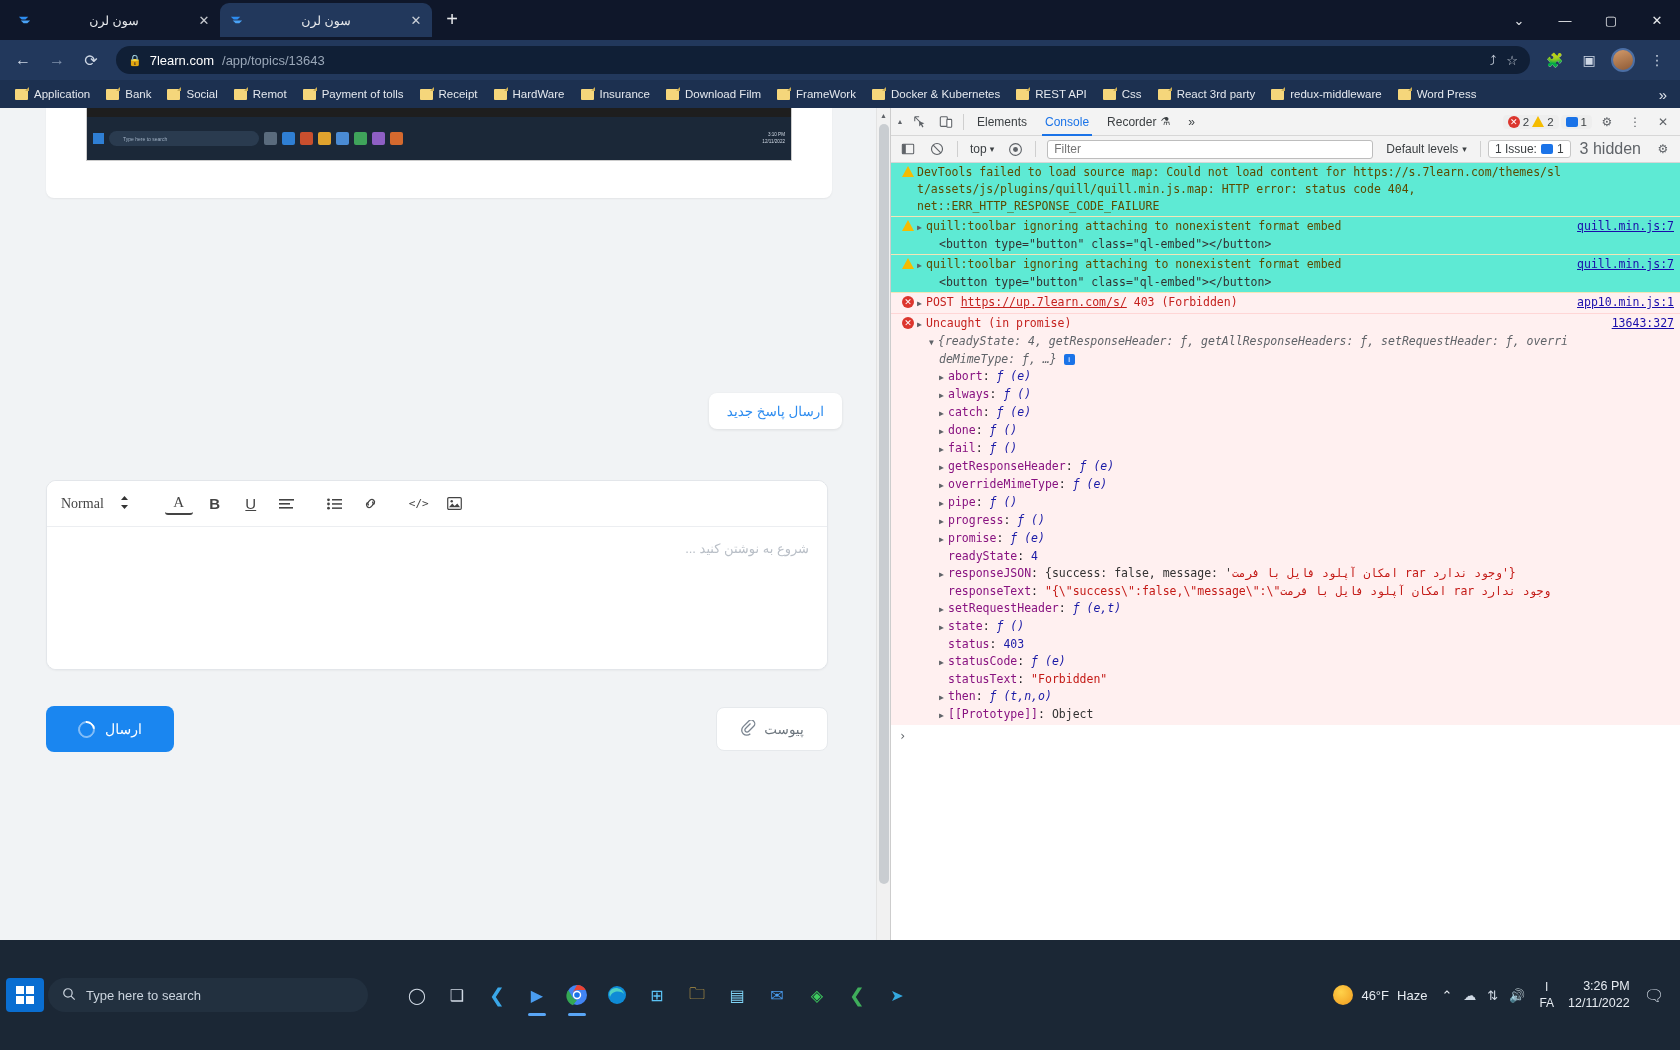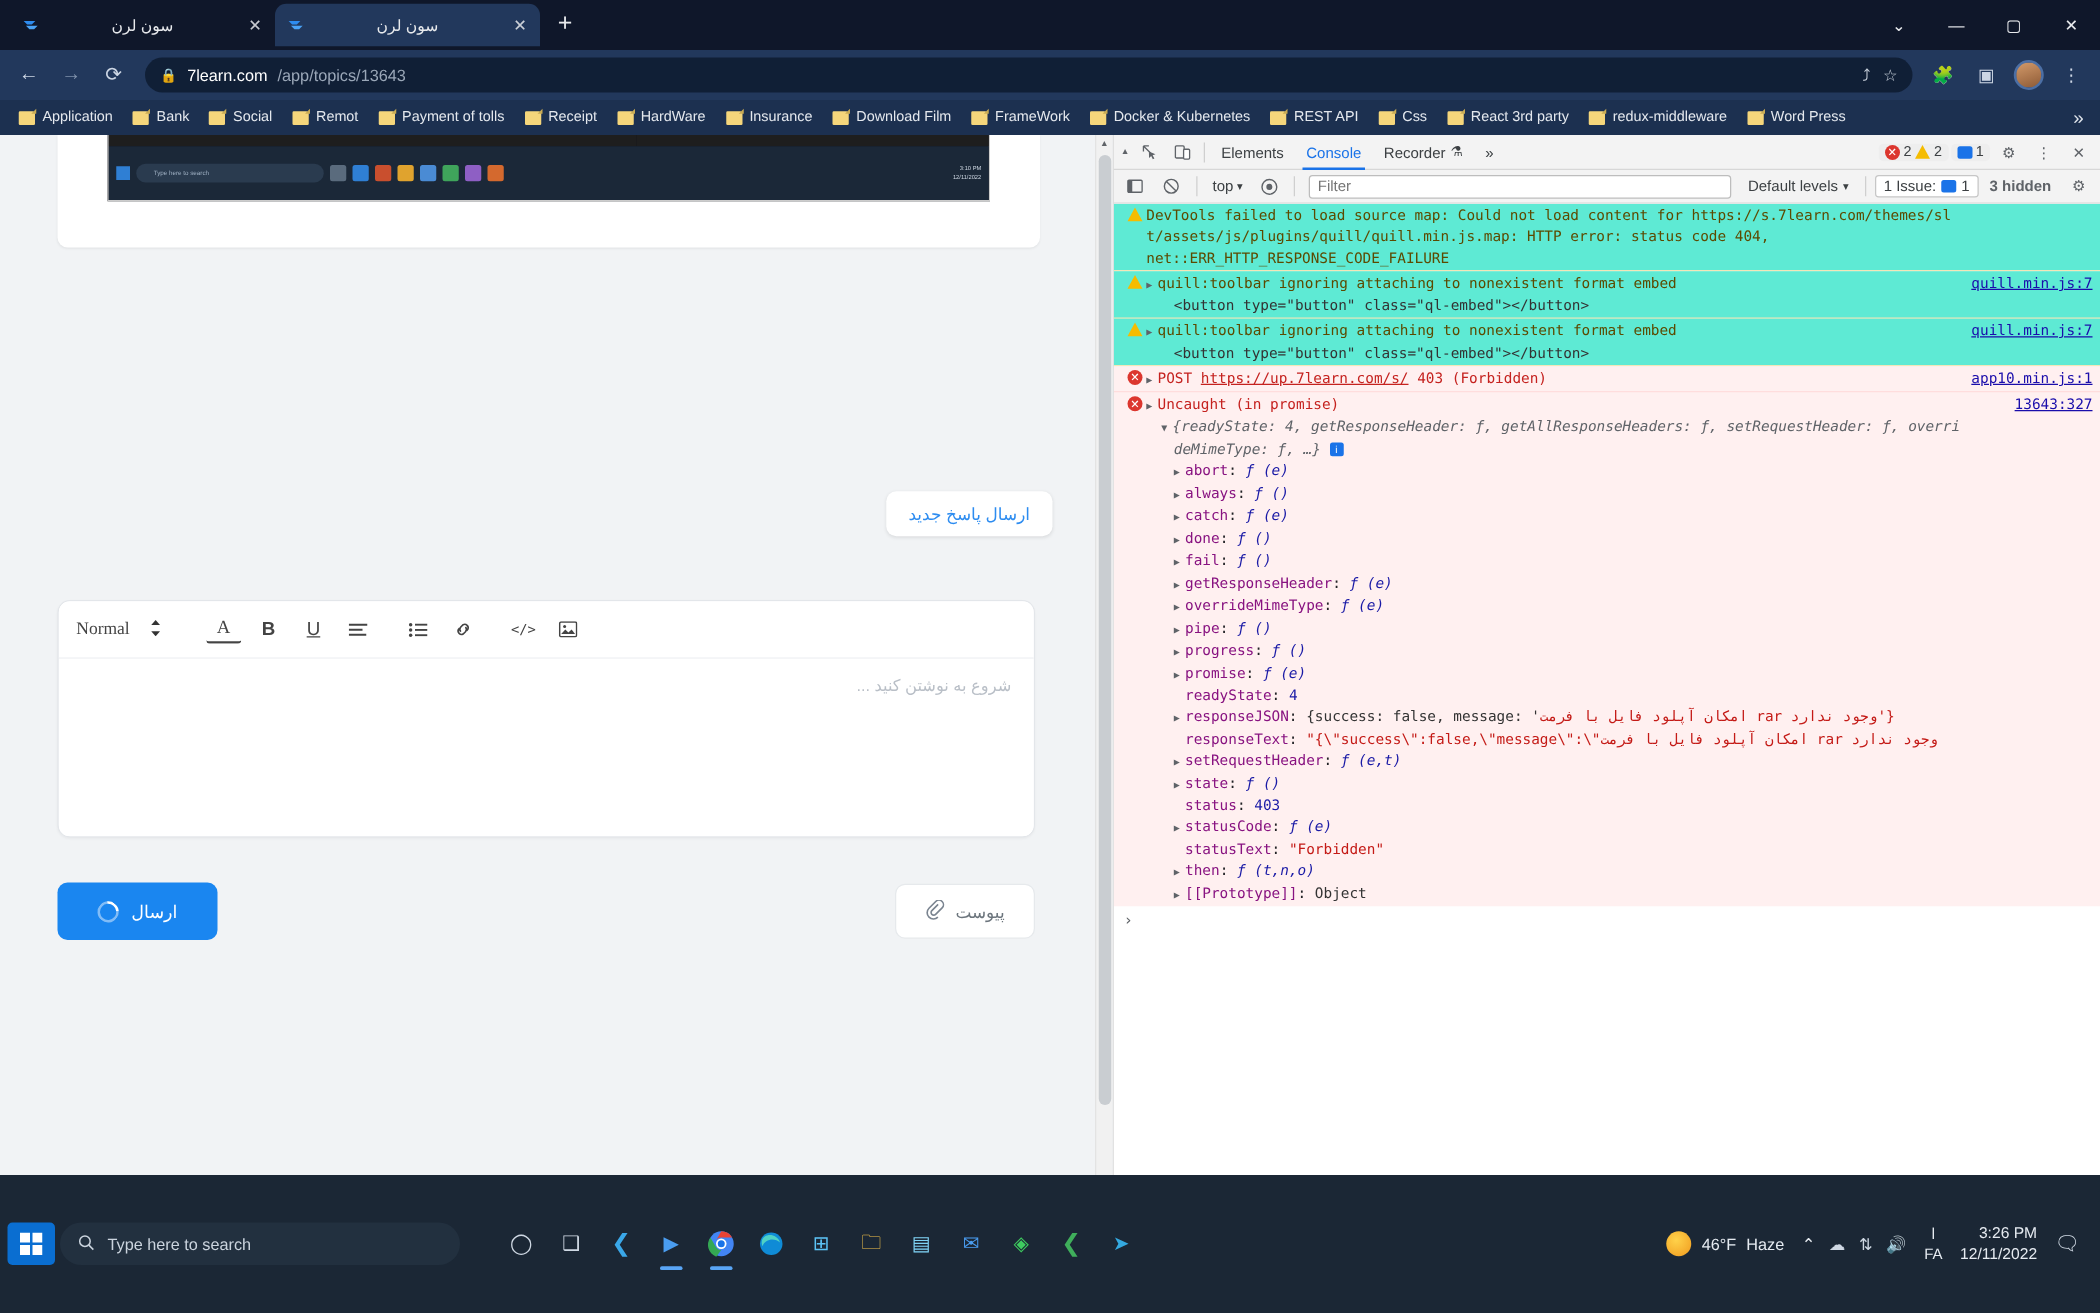--- a/index.html
+++ b/index.html
@@ -259,21 +259,21 @@
   .filter-input {
     flex: 1; height: 19px; border: 1px solid #bdbdbd; border-radius: 3px;
     background: #fff; font-size: 12px; color: #5f6368; padding: 0 6px;
     font-family: "Liberation Sans", sans-serif; outline: none; margin: 0 4px;
   }
   .levels-sel { font-size: 12px; color: #3c4043; display: flex; align-items: center; gap: 4px;
                 padding: 2px 6px; white-space: nowrap; }
   .issue-btn { display: flex; align-items: center; gap: 4px; font-size: 12px; color: #3c4043;
                border: 1px solid #c6c6c6; border-radius: 3px; padding: 1px 6px; background:#fff;
                white-space: nowrap; }
-  .hidden-note { font-size: 12px; color: #5f6368; white-space: nowrap; padding: 0 6px; font-weight: bold; }
+  .hidden-note { font-size: 16px; color: #5f6368; white-space: nowrap; padding: 0 6px; }
 
   .dt-console {
     flex: 1; overflow: hidden; background: #fff;
     font-family: "DejaVu Sans Mono", monospace; font-size: 11.5px; line-height: 17px;
   }
   .c-row { display: flex; padding: 1px 0 1px 8px; border-bottom: 1px solid #f0e6c8; position: relative; }
   .c-row.warn { background: #5eead4; border-bottom-color: #f3e6b8; }
   .c-row.err  { background: #fff0f0; border-bottom-color: #ffd6d6; }
   .c-gutter { width: 18px; flex: 0 0 18px; display: flex; justify-content: center; padding-top: 2px; }
   .c-body { flex: 1; min-width: 0; padding-right: 4px; }

